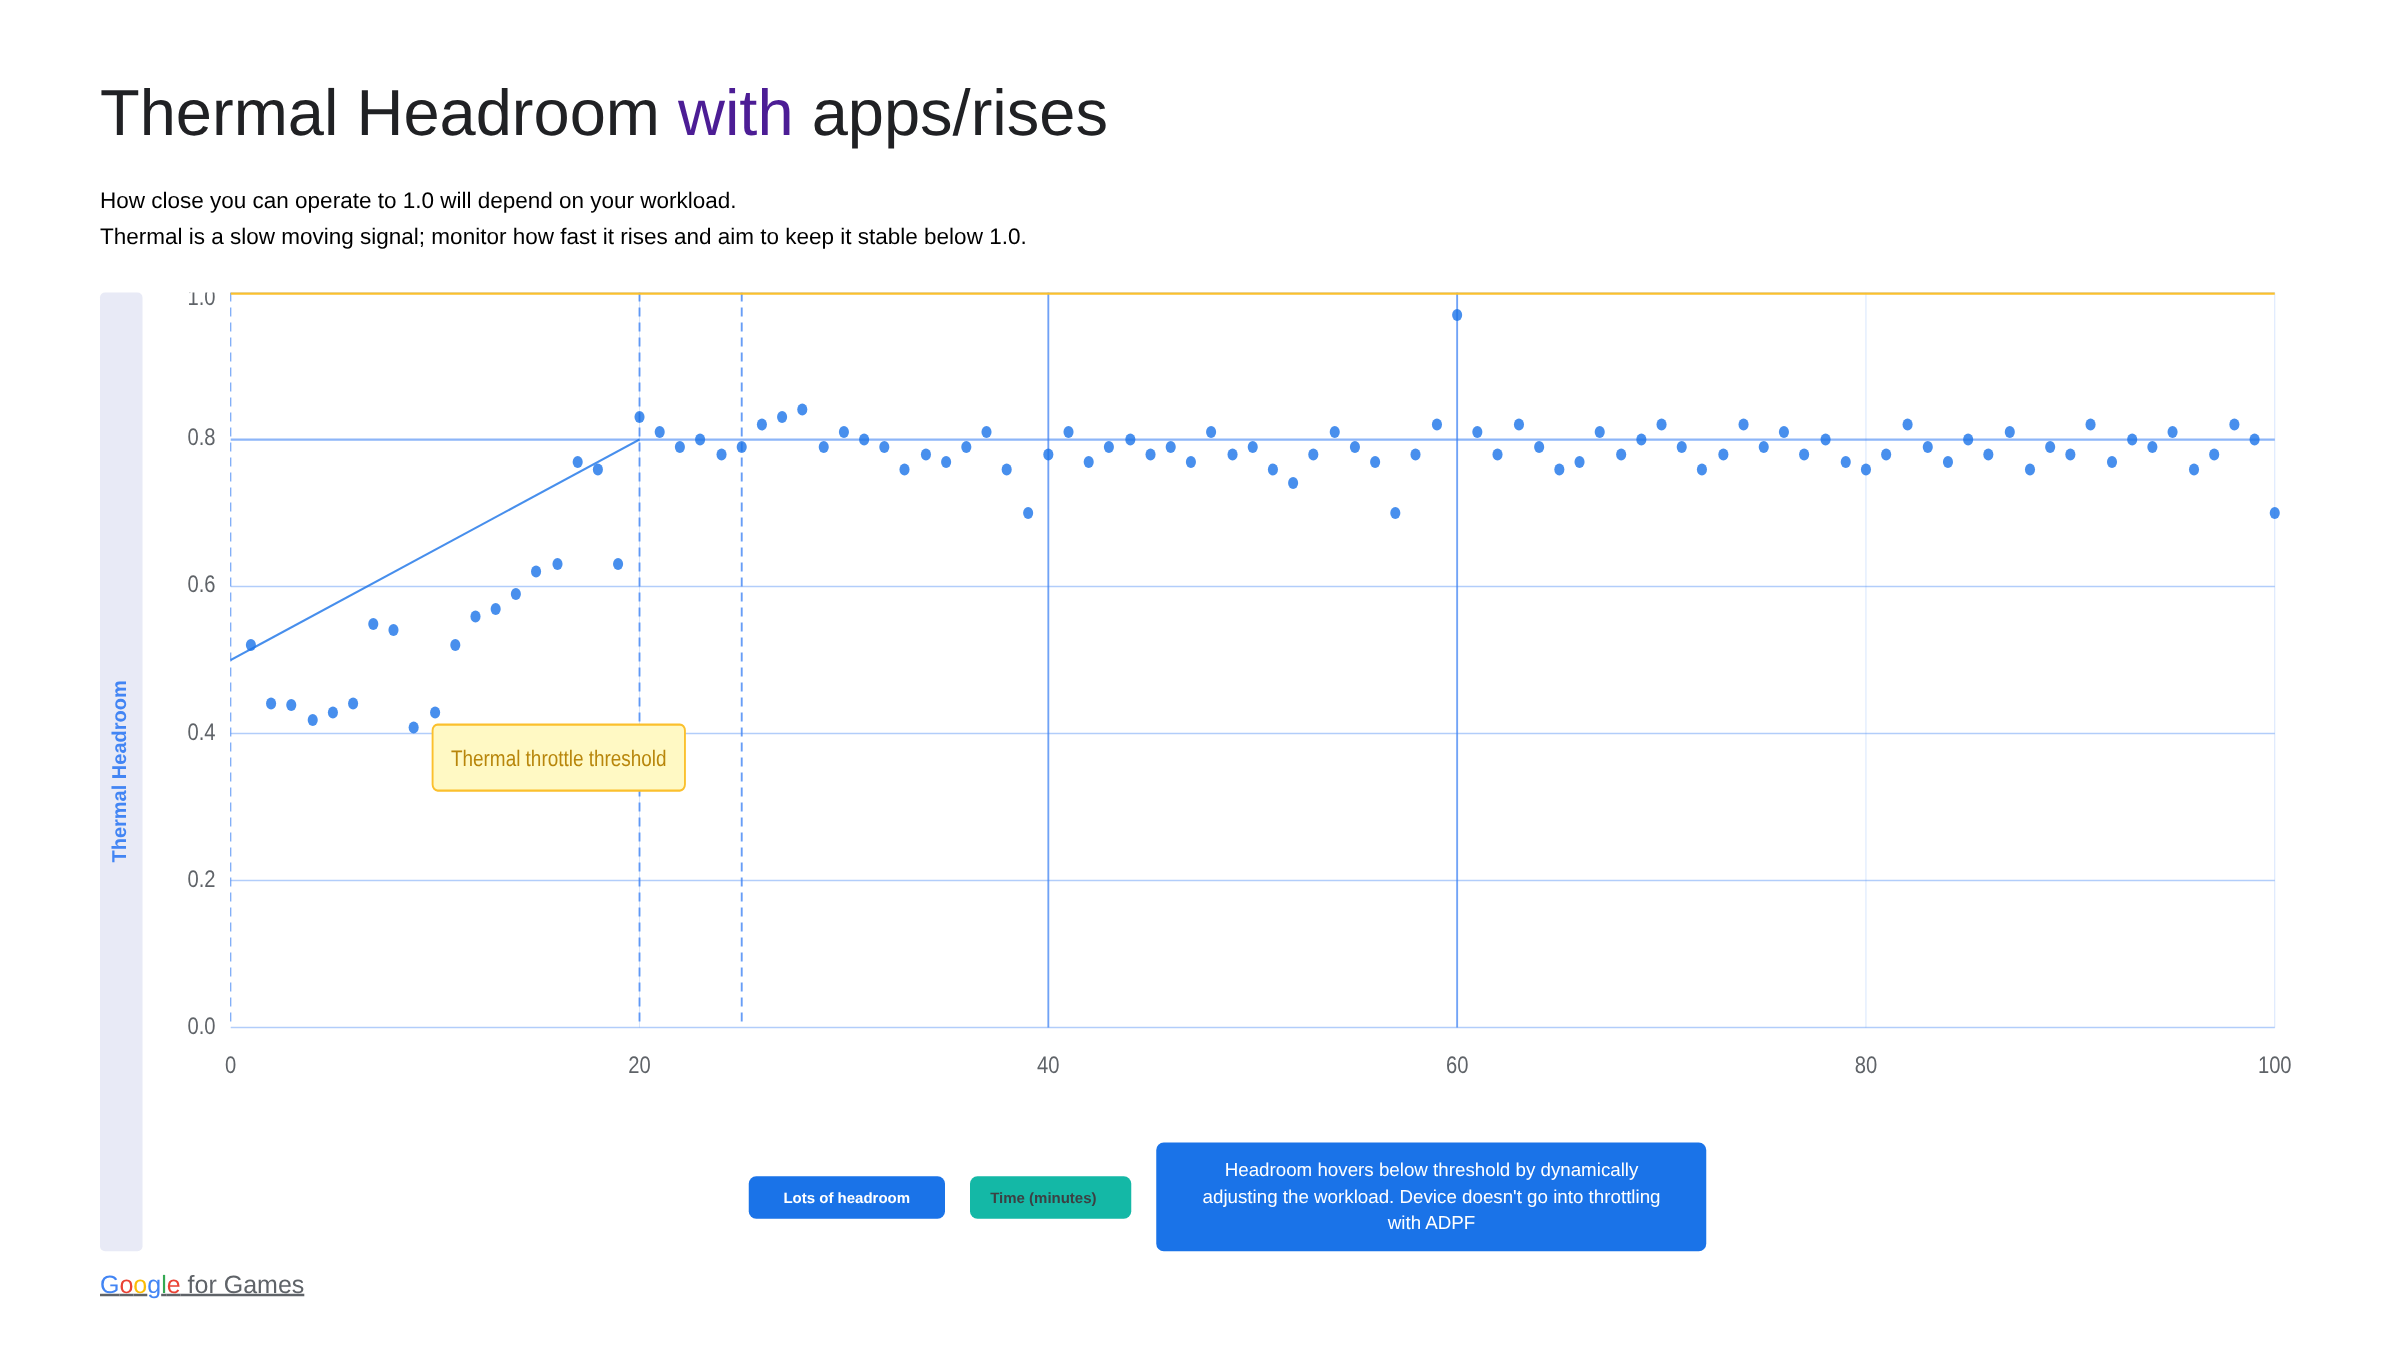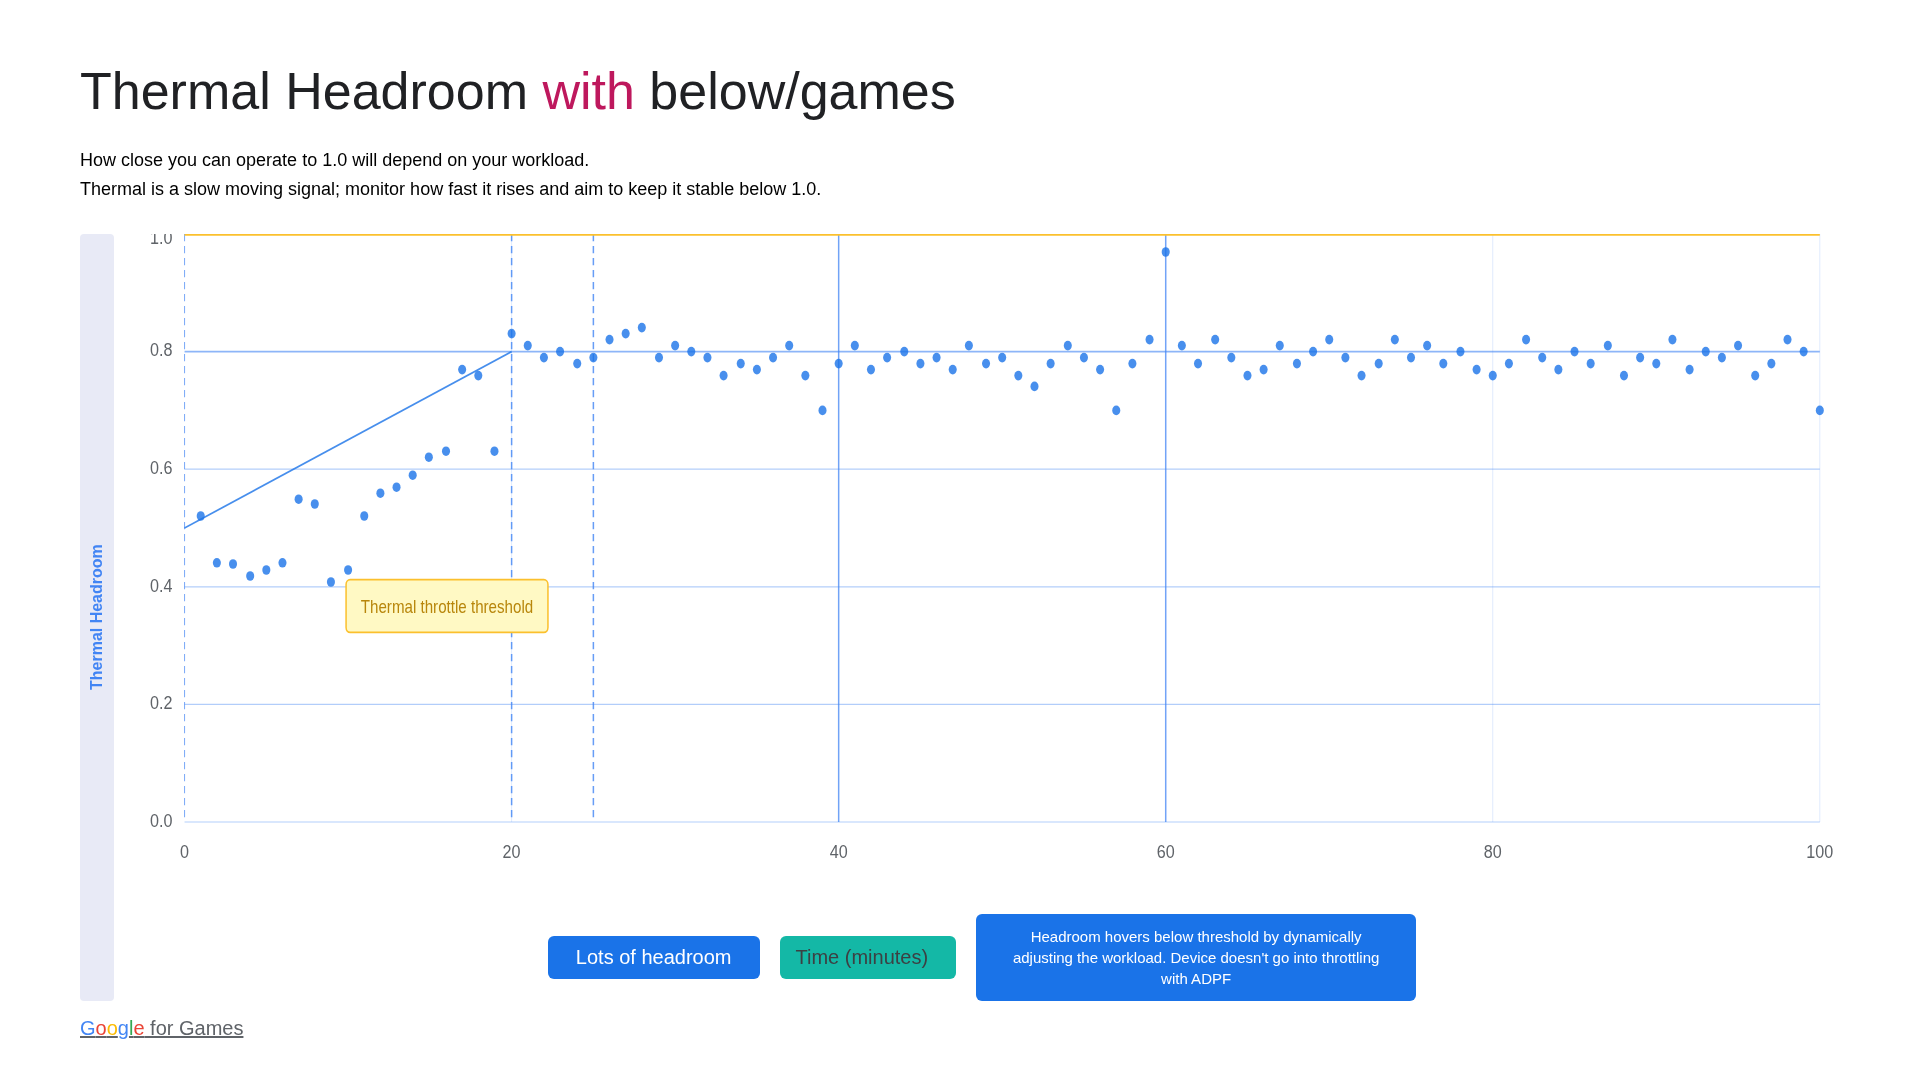--- a/index.html
+++ b/index.html
@@ -19,21 +19,21 @@
       flex-direction: column;
     }
     .title {
       font-size: 52px;
       font-weight: 400;
       color: #202124;
       line-height: 1.2;
       margin-bottom: 24px;
     }
     .title .highlight {
-      color: #be185d;
+      color: #4c1d95;
     }
     .subtitle {
       font-size: 18px;
       color: #000000;
       line-height: 1.6;
       margin-bottom: 30px;
     }
     .chart-area {
       flex: 1;
       display: flex;
@@ -77,22 +77,22 @@
       display: flex;
       align-items: center;
       justify-content: center;
       margin-top: 8px;
       gap: 20px;
       position: relative;
     }
     .label-btn {
       padding: 10px 28px;
       border-radius: 6px;
-      font-size: 20px;
-      font-weight: 400;
+      font-size: 12px;
+      font-weight: 700;
       border: none;
       cursor: pointer;
     }
     .label-btn-blue {
       background: #1a73e8;
       color: #ffffff;
     }
     .label-btn-light {
       background: #14b8a6;
       color: #3c4043;
@@ -125,21 +125,21 @@
     .google-logo .g2 { color: #4285F4; }
     .google-logo .l { color: #34A853; }
     .google-logo .e { color: #EA4335; }
     .google-logo .for-games { color: #5f6368; font-size: 20px; }
   </style>
 </head>
 <body>
 
 <div class="container">
   <div class="title">
-    <span>Thermal Headroom </span><span class="highlight">with</span><span> below/games</span><br>
+    <span>Thermal Headroom </span><span class="highlight">with</span><span> apps/rises</span><br>
   </div>
   <div class="subtitle">
     <div>How close you can operate to 1.0 will depend on your workload.</div>
     <div>Thermal is a slow moving signal; monitor how fast it rises and aim to keep it stable below 1.0.</div>
   </div>
 
   <div class="chart-area">
     <div class="chart-wrapper">
       <div class="y-axis-label">Thermal Headroom</div>
       <div class="chart-inner">

